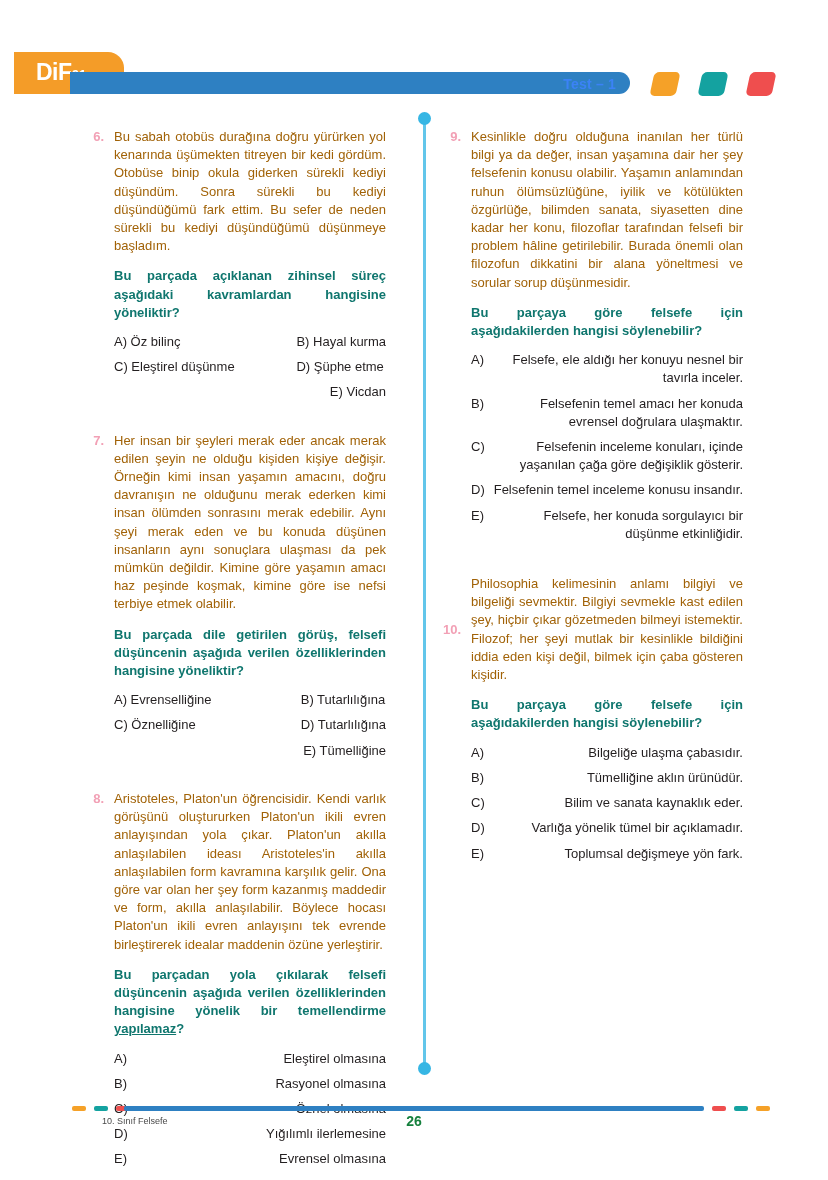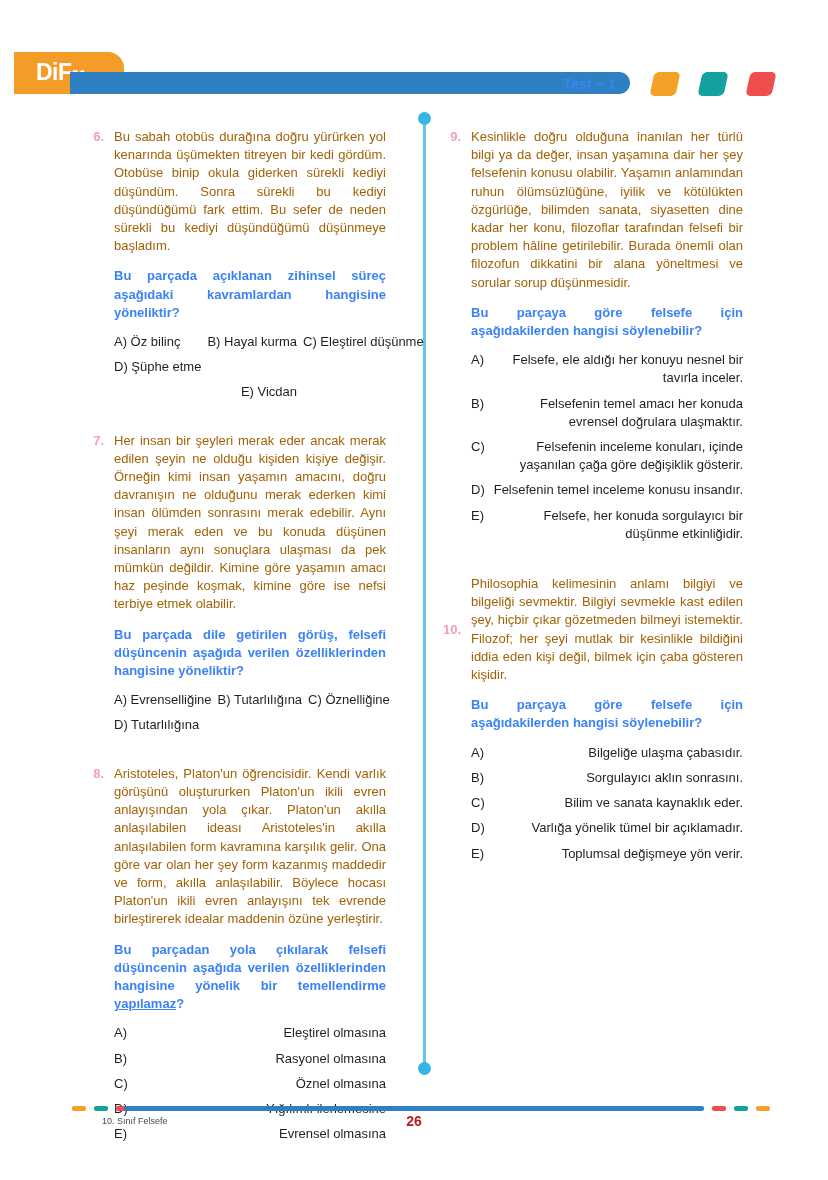--- a/index.html
+++ b/index.html
@@ -135,29 +135,29 @@
     text-align: justify;
     text-justify: inter-word;
     color: #a16207;
     margin: 16px 0 12px 0;
   }
   .prompt {
     font-size: 13px;
     line-height: 18.2px;
     font-weight: bold;
     text-align: justify;
-    color: #3b82f6;
+    color: #0f766e;
     margin: 0 0 11px 0;
   }
   .prompt .ul { text-decoration: underline; margin-top: 24px; }
 
   
   .opts-grid {
     display: grid;
-    grid-template-columns: 1fr 1fr 1fr;
+    grid-template-columns: 1fr;
     row-gap: 7px;
     column-gap: 6px;
     font-size: 13px;
     line-height: 18.2px;
   }
   .opts-grid .opt { white-space: nowrap; }
   .opts-grid .opt-e {
     grid-column: 1 / span 2;
     text-align: right;
     padding-left: 14px;
@@ -216,21 +216,21 @@
     margin-left: 30px;
   }
   .page-num {
     position: absolute;
     left: 0;
     top: 13px;
     width: 828px;
     text-align: center;
     font-size: 14px;
     font-weight: bold;
-    color: #b91c1c;
+    color: #15803d;
   }
 </style>
 </head>
 <body>
 
 <div class="header">
   <div class="logo-badge"></div>
   <div class="logo-text"><span>DiF</span><span class="logo-sub">01</span></div>
   <div class="header-bar"></div>
   <div class="test-label">Test – 1</div>
@@ -263,20 +263,21 @@
   <div class="q">
     <div class="q-num">7.</div>
     <div class="q-body">
       <p class="stem">Her insan bir şeyleri merak eder ancak merak edilen şeyin ne olduğu kişiden kişiye değişir. Örneğin kimi insan yaşamın amacını, doğru davranışın ne olduğunu merak ederken kimi insan ölümden sonrasını merak edebilir. Aynı şeyi merak eden ve bu konuda düşünen insanların aynı sonuçlara ulaşması da pek mümkün değildir. Kimine göre yaşamın amacı haz peşinde koşmak, kimine göre ise nefsi terbiye etmek olabilir.</p>
       <p class="prompt">Bu parçada dile getirilen görüş, felsefi düşüncenin aşağıda verilen özelliklerinden hangisine yöneliktir?</p>
       <div class="opts-grid">
         <div class="opt">A) Evrenselliğine</div>
         <div class="opt">B) Tutarlılığına</div>
         <div class="opt">C) Öznelliğine</div>
         <div class="opt">D) Tutarlılığına</div>
+        <div class="opt opt-e">E) Tümelliğine</div>
       </div>
     </div>
   </div>
 
   <div class="q">
     <div class="q-num">8.</div>
     <div class="q-body">
       <p class="stem">Aristoteles, Platon'un öğrencisidir. Kendi varlık görüşünü oluştururken Platon'un ikili evren anlayışından yola çıkar. Platon'un akılla anlaşılabilen ideası Aristoteles'in akılla anlaşılabilen form kavramına karşılık gelir. Ona göre var olan her şey form kazanmış maddedir ve form, akılla anlaşılabilir. Böylece hocası Platon'un ikili evren anlayışını tek evrende birleştirerek idealar maddenin özüne yerleştirir.</p>
       <p class="prompt"><span>Bu parçadan yola çıkılarak felsefi düşüncenin aşağıda verilen özelliklerinden hangisine yönelik bir temellendirme </span><span class="ul">yapılamaz</span><span>?</span></p>
       <div class="opts-list">
@@ -343,33 +344,33 @@
     <div class="q-body">
       <p class="stem">Philosophia kelimesinin anlamı bilgiyi ve bilgeliği sevmektir. Bilgiyi sevmekle kast edilen şey, hiçbir çıkar gözetmeden bilmeyi istemektir. Filozof; her şeyi mutlak bir kesinlikle bildiğini iddia eden kişi değil, bilmek için çaba gösteren kişidir.</p>
       <p class="prompt">Bu parçaya göre felsefe için aşağıdakilerden hangisi söylenebilir?</p>
       <div class="opts-list">
         <div class="opt">
           <span class="opt-letter">A)</span>
           <span class="opt-text">Bilgeliğe ulaşma çabasıdır.</span>
         </div>
         <div class="opt">
           <span class="opt-letter">B)</span>
-          <span class="opt-text">Sorgulayıcı aklın sonrasını.</span>
+          <span class="opt-text">Tümelliğine aklın ürünüdür.</span>
         </div>
         <div class="opt">
           <span class="opt-letter">C)</span>
           <span class="opt-text">Bilim ve sanata kaynaklık eder.</span>
         </div>
         <div class="opt">
           <span class="opt-letter">D)</span>
           <span class="opt-text">Varlığa yönelik tümel bir açıklamadır.</span>
         </div>
         <div class="opt">
           <span class="opt-letter">E)</span>
-          <span class="opt-text">Toplumsal değişmeye yön verir.</span>
+          <span class="opt-text">Toplumsal değişmeye yön fark.</span>
         </div>
       </div>
     </div>
   </div>
 
 </div>
 
 <div class="footer">
   <div class="f-dash fd-l1"></div>
   <div class="f-dash fd-l2"></div>

